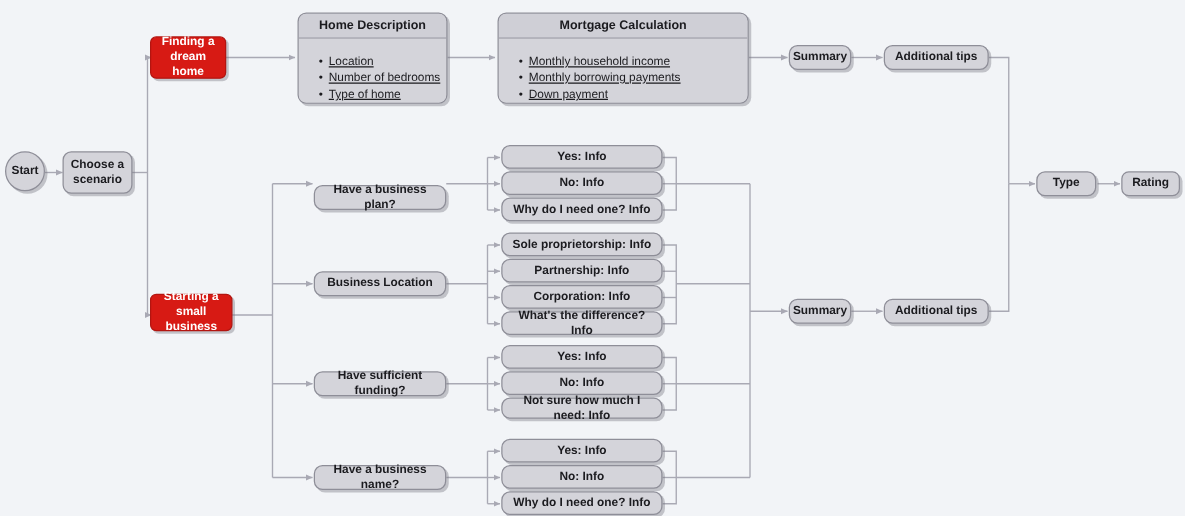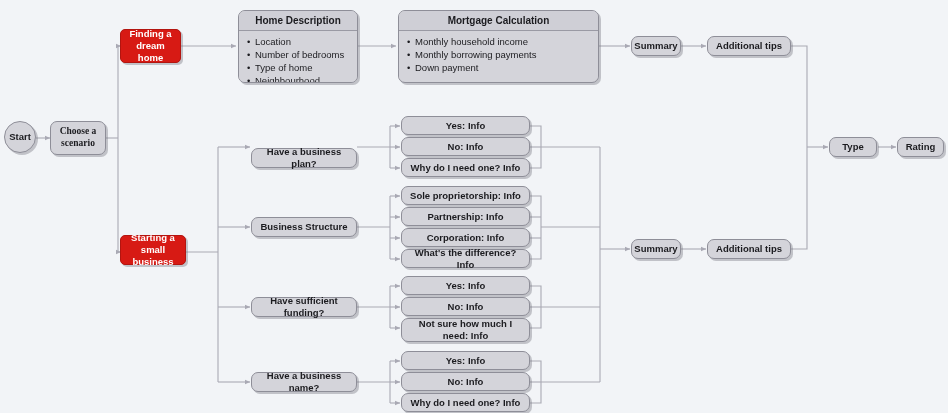--- a/index.html
+++ b/index.html
@@ -65,23 +65,24 @@
     text-align: center;
     padding: 4px 4px 4px 4px;
     border-bottom: 1px solid #9a9aa4;
     background: #cfcfd6;
   }
   .panel-body {
     padding: 4px 6px 4px 8px;
     background: #d4d4da;
   }
   .panel-body ul {
-    margin: 0;
+    margin: 8px;
     padding: 0;
     list-style: none;
+    text-decoration: underline;
   }
   .panel-body li {
     font-size: 9.5px;
     line-height: 13px;
     white-space: nowrap;
     position: relative;
     padding-left: 8px;
   }
   .panel-body li:before {
     content: "\2022";
@@ -175,21 +176,21 @@
       <path d="M600,147 L600,382"></path>
       <path d="M600,249 L630,249" marker-end="url(#arw)"></path>
       <path d="M681,249 L706,249" marker-end="url(#arw)"></path>
     </g>
   </svg>
 
   <div class="node start" style="left:4px; top:121px; width:32px; height:32px;">
     <span>Start</span>
   </div>
 
-  <div class="node" style="left:50px; top:121px; width:56px; height:34px; white-space:pre-line;font-family:Liberation Serif, serif;">
+  <div class="node" style="left:50px; top:121px; width:56px; height:34px; white-space:pre-line;">
     <span>Choose a
 scenario</span>
   </div>
 
   <div class="node red" style="left:120px; top:29px; width:61px; height:34px; white-space:pre-line;">
     <span>Finding a
 dream home</span>
   </div>
 
   <div class="node red" style="left:120px; top:235px; width:66px; height:30px; white-space:pre-line;">
@@ -230,39 +231,39 @@
   <div class="node" style="left:631px; top:239px; width:50px; height:20px;">
     <span>Summary</span>
   </div>
   <div class="node" style="left:707px; top:239px; width:84px; height:20px;">
     <span>Additional tips</span>
   </div>
 
   <div class="node" style="left:829px; top:137px; width:48px; height:20px;">
     <span>Type</span>
   </div>
-  <div class="node" style="left:897px; top:137px; width:47px; height:20px;">
+  <div class="node" style="left:897px; top:137px; width:47px; height:20px;border-radius:6px;">
     <span>Rating</span>
   </div>
 
   <div class="node" style="left:251px; top:148px; width:106px; height:20px;">
     <span>Have a business plan?</span>
   </div>
   <div class="node" style="left:401px; top:116px; width:129px; height:19px;">
     <span>Yes: Info</span>
   </div>
   <div class="node" style="left:401px; top:137px; width:129px; height:19px;">
     <span>No: Info</span>
   </div>
   <div class="node" style="left:401px; top:158px; width:129px; height:19px;">
     <span>Why do I need one? Info</span>
   </div>
 
   <div class="node" style="left:251px; top:217px; width:106px; height:20px;">
-    <span>Business Structure</span>
+    <span>Business Location</span>
   </div>
   <div class="node" style="left:401px; top:186px; width:129px; height:19px;">
     <span>Sole proprietorship: Info</span>
   </div>
   <div class="node" style="left:401px; top:207px; width:129px; height:19px;">
     <span>Partnership: Info</span>
   </div>
   <div class="node" style="left:401px; top:228px; width:129px; height:19px;">
     <span>Corporation: Info</span>
   </div>
@@ -272,21 +273,21 @@
 
   <div class="node" style="left:251px; top:297px; width:106px; height:20px;">
     <span>Have sufficient funding?</span>
   </div>
   <div class="node" style="left:401px; top:276px; width:129px; height:19px;">
     <span>Yes: Info</span>
   </div>
   <div class="node" style="left:401px; top:297px; width:129px; height:19px;">
     <span>No: Info</span>
   </div>
-  <div class="node" style="left:401px; top:318px; width:129px; height:24px;">
+  <div class="node" style="left:401px; top:318px; width:129px; height:17px;">
     <span>Not sure how much I need: Info</span>
   </div>
 
   <div class="node" style="left:251px; top:372px; width:106px; height:20px;">
     <span>Have a business name?</span>
   </div>
   <div class="node" style="left:401px; top:351px; width:129px; height:19px;">
     <span>Yes: Info</span>
   </div>
   <div class="node" style="left:401px; top:372px; width:129px; height:19px;">

